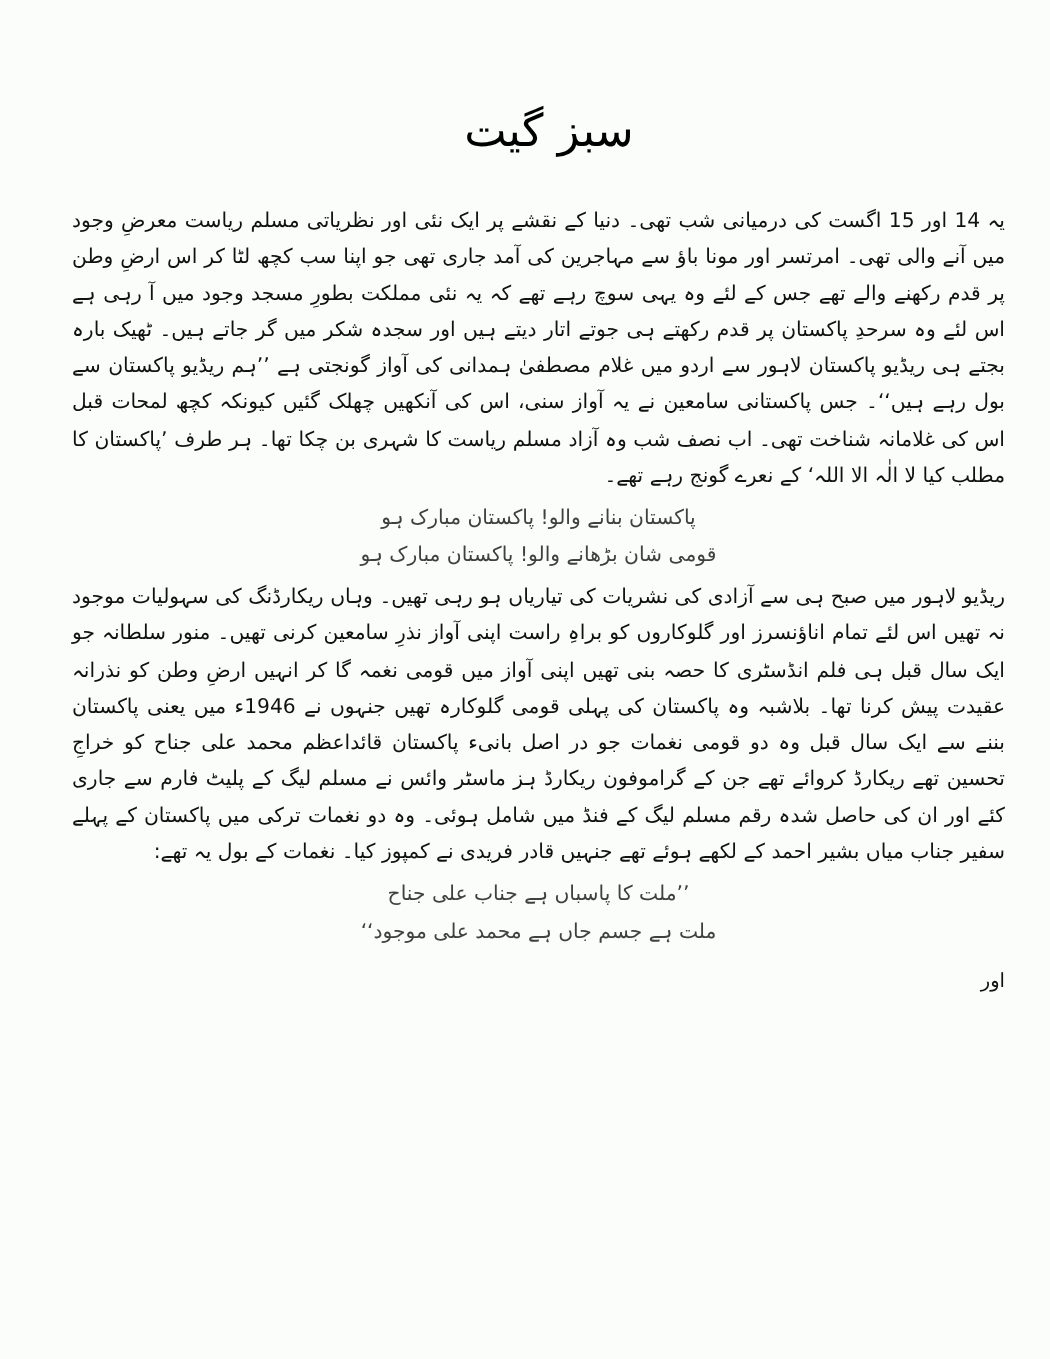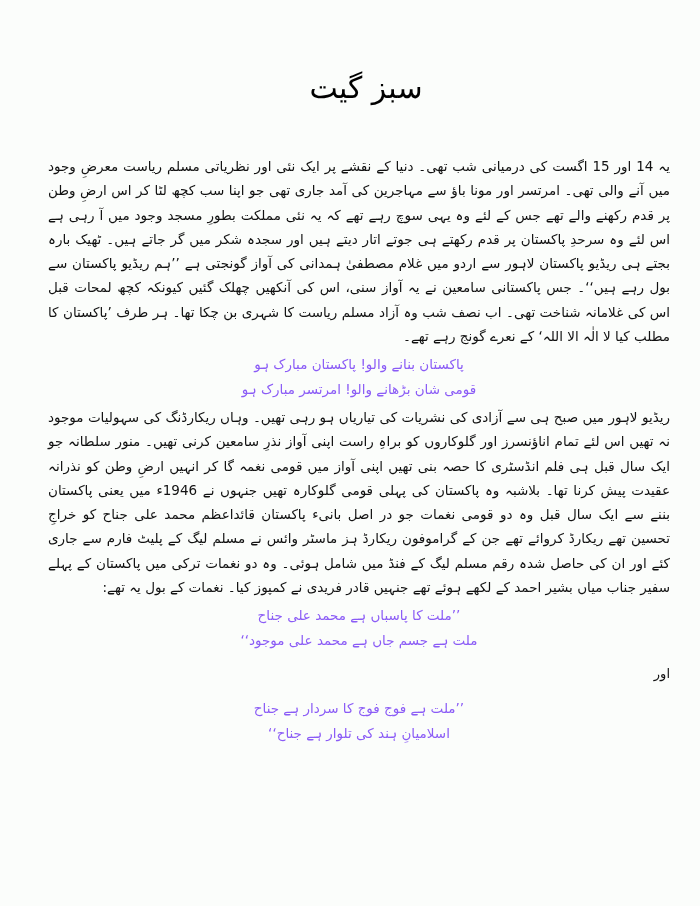--- a/index.html
+++ b/index.html
@@ -30,35 +30,35 @@
       text-align: center;
       font-family: "DejaVu Serif", serif;
       font-size: 30px;
       font-weight: normal;
       line-height: 44px;
       color: #000;
       margin-left: 16px;
     }
     .body {
       position: absolute;
-      top: 154px;
+      top: 135px;
       left: 48px;
       width: 622px;
       font-size: 13.5px;
       line-height: 24.3px;
       text-align: justify;
       text-align-last: right;
     }
     .para {
       margin: 0;
     }
     .verse {
       text-align: center;
       text-align-last: center;
-      color: #8b5cf6;
+      color: #404040;
       font-size: 13.5px;
       margin: 0;
     }
     .verse-block {
       margin: 0;
     }
     .spacer-small { height: 4px; }
     .spacer-med { height: 10px; }
     .aur {
       margin: 0;
@@ -71,34 +71,30 @@
 
 <div class="page">
   <div class="title">سبز گیت</div>
 
   <div class="body">
     <p class="para">یہ 14 اور 15 اگست کی درمیانی شب تھی۔ دنیا کے نقشے پر ایک نئی اور نظریاتی مسلم ریاست معرضِ وجود میں آنے والی تھی۔ امرتسر اور مونا باؤ سے مہاجرین کی آمد جاری تھی جو اپنا سب کچھ لٹا کر اس ارضِ وطن پر قدم رکھنے والے تھے جس کے لئے وہ یہی سوچ رہے تھے کہ یہ نئی مملکت بطورِ مسجد وجود میں آ رہی ہے اس لئے وہ سرحدِ پاکستان پر قدم رکھتے ہی جوتے اتار دیتے ہیں اور سجدہ شکر میں گر جاتے ہیں۔ ٹھیک بارہ بجتے ہی ریڈیو پاکستان لاہور سے اردو میں غلام مصطفیٰ ہمدانی کی آواز گونجتی ہے ’’ہم ریڈیو پاکستان سے بول رہے ہیں‘‘۔ جس پاکستانی سامعین نے یہ آواز سنی، اس کی آنکھیں چھلک گئیں کیونکہ کچھ لمحات قبل اس کی غلامانہ شناخت تھی۔ اب نصف شب وہ آزاد مسلم ریاست کا شہری بن چکا تھا۔ ہر طرف ’پاکستان کا مطلب کیا لا الٰہ الا اللہ‘ کے نعرے گونج رہے تھے۔</p>
 
     <div class="spacer-small"></div>
     <div class="verse-block">
       <p class="verse">پاکستان بنانے والو! پاکستان مبارک ہو</p>
-      <p class="verse">قومی شان بڑھانے والو! امرتسر مبارک ہو</p>
+      <p class="verse">قومی شان بڑھانے والو! پاکستان مبارک ہو</p>
     </div>
     <div class="spacer-small"></div>
 
     <p class="para">ریڈیو لاہور میں صبح ہی سے آزادی کی نشریات کی تیاریاں ہو رہی تھیں۔ وہاں ریکارڈنگ کی سہولیات موجود نہ تھیں اس لئے تمام اناؤنسرز اور گلوکاروں کو براہِ راست اپنی آواز نذرِ سامعین کرنی تھیں۔ منور سلطانہ جو ایک سال قبل ہی فلم انڈسٹری کا حصہ بنی تھیں اپنی آواز میں قومی نغمہ گا کر انہیں ارضِ وطن کو نذرانہ عقیدت پیش کرنا تھا۔ بلاشبہ وہ پاکستان کی پہلی قومی گلوکارہ تھیں جنہوں نے 1946ء میں یعنی پاکستان بننے سے ایک سال قبل وہ دو قومی نغمات جو در اصل بانیء پاکستان قائداعظم محمد علی جناح کو خراجِ تحسین تھے ریکارڈ کروائے تھے جن کے گراموفون ریکارڈ ہز ماسٹر وائس نے مسلم لیگ کے پلیٹ فارم سے جاری کئے اور ان کی حاصل شدہ رقم مسلم لیگ کے فنڈ میں شامل ہوئی۔ وہ دو نغمات ترکی میں پاکستان کے پہلے سفیر جناب میاں بشیر احمد کے لکھے ہوئے تھے جنہیں قادر فریدی نے کمپوز کیا۔ نغمات کے بول یہ تھے:</p>
 
     <div class="spacer-small"></div>
     <div class="verse-block">
-      <p class="verse">’’ملت کا پاسباں ہے محمد علی جناح</p>
+      <p class="verse">’’ملت کا پاسباں ہے جناب علی جناح</p>
       <p class="verse">ملت ہے جسم جاں ہے محمد علی موجود‘‘</p>
     </div>
 
     <div class="spacer-med"></div>
     <p class="aur">اور</p>
     <div class="spacer-med"></div>
 
-    <div class="verse-block">
-      <p class="verse">’’ملت ہے فوج فوج کا سردار ہے جناح</p>
-      <p class="verse">اسلامیانِ ہند کی تلوار ہے جناح‘‘</p>
-    </div>
   </div>
 </div>
 
 </body></html>

